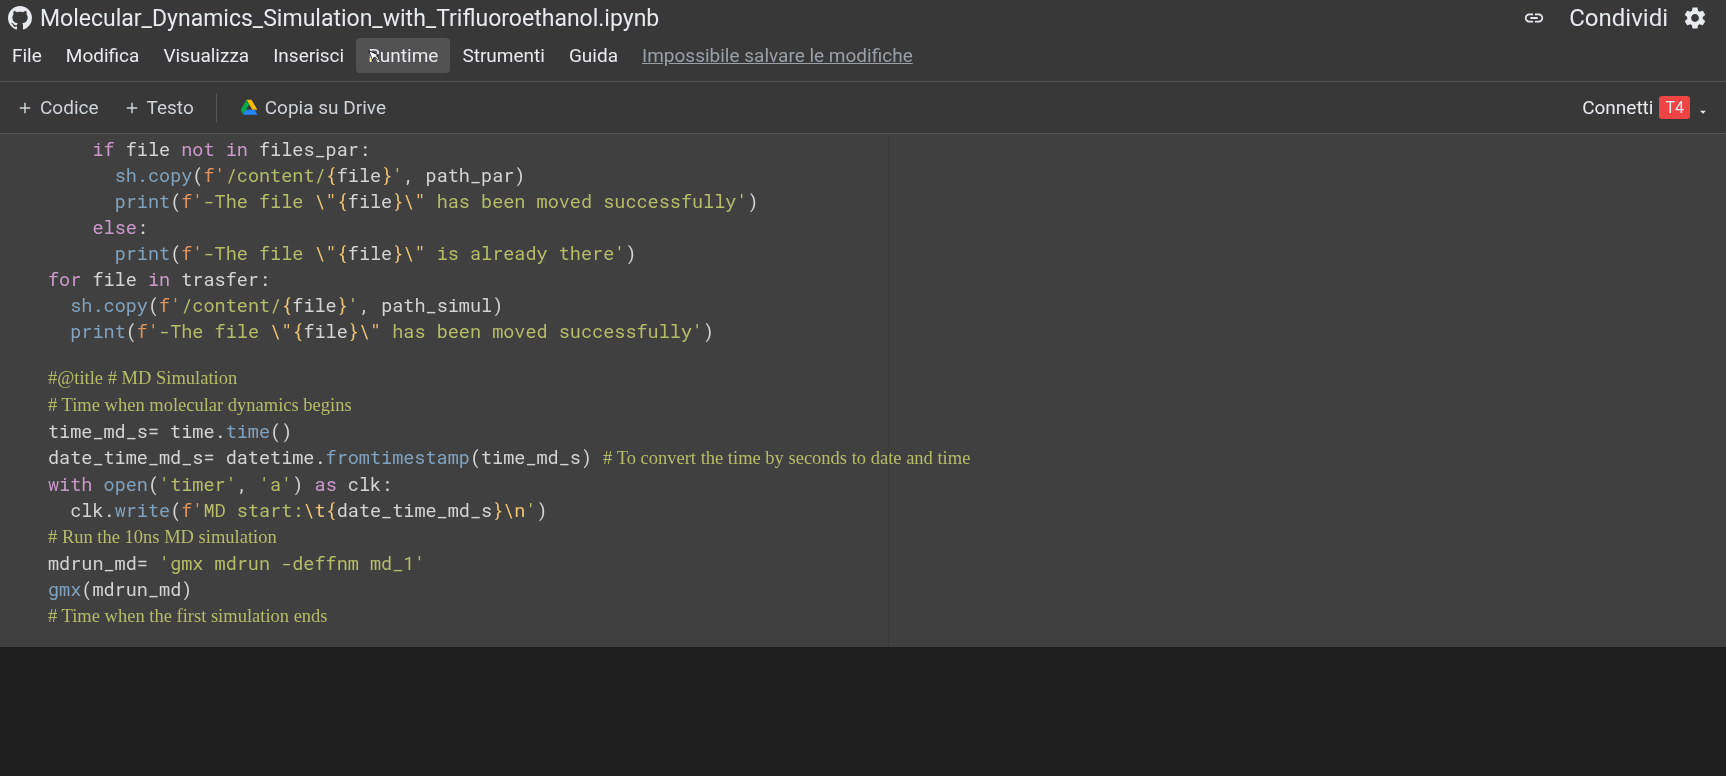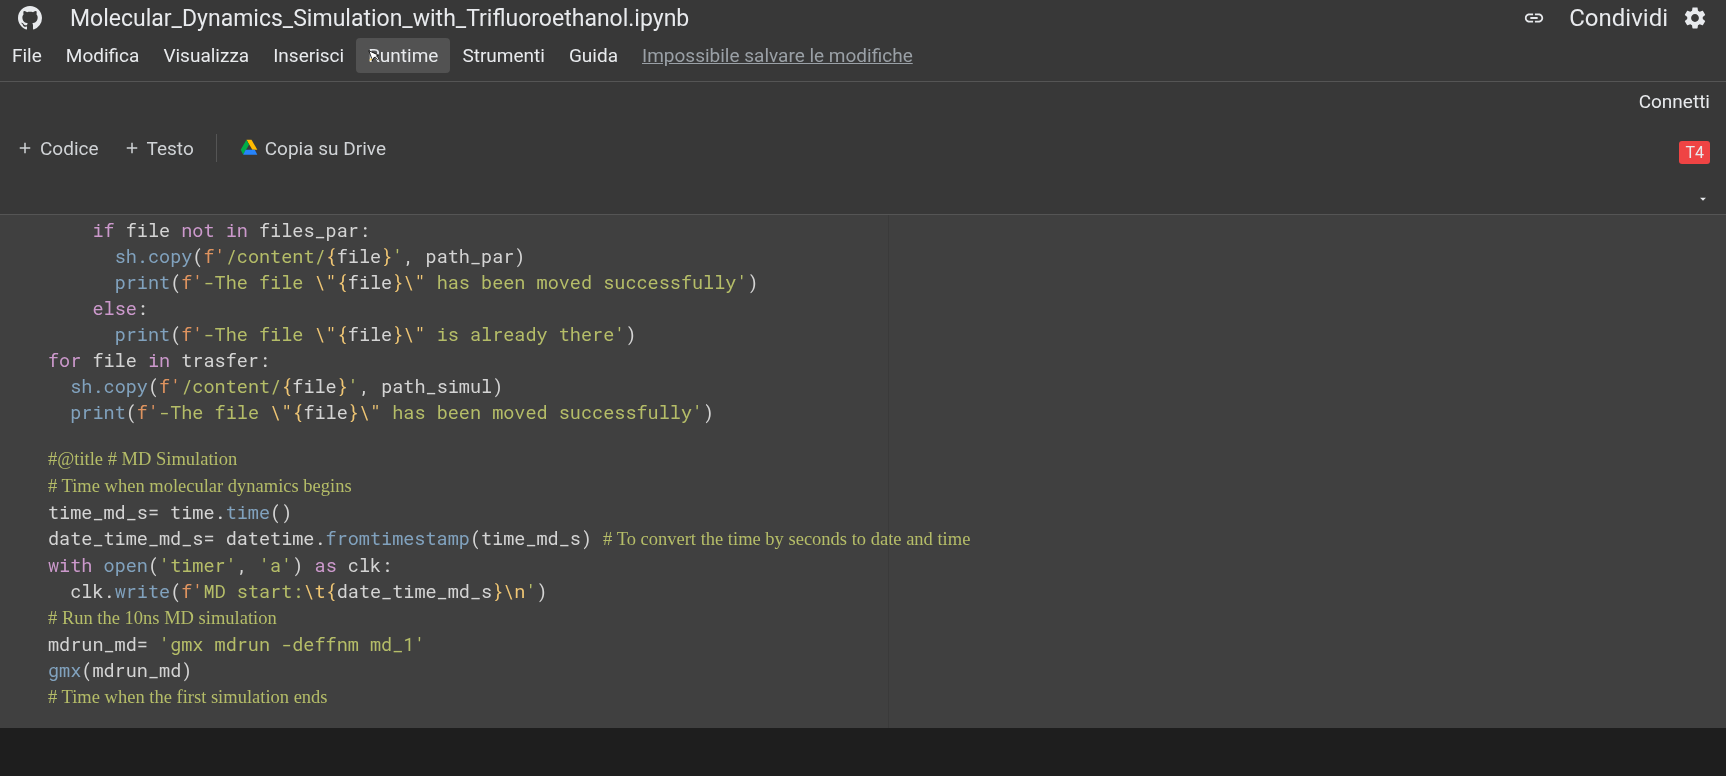--- a/index.html
+++ b/index.html
@@ -7,22 +7,21 @@
   font-family: "Google Sans", Roboto, Arial, sans-serif;
   background: #383838;
   color: #e8eaed;
   width: 1726px;
   height: 776px;
   overflow: hidden;
 }
 .header {
   display: flex;
   align-items: center;
-  padding: 4px 8px 0 18px;
-  gap: 20px;
+  padding: 4px 8px 0 8px;
 }
 .github-icon { width: 24px; height: 24px; fill: #e8eaed; margin-right: 8px; }
 .title { font-size: 23px; color: #e8eaed; font-weight: 400; }
 .header-right { margin-left: auto; display: flex; align-items: center; gap: 14px; padding-right: 10px; }
 .share { display: flex; align-items: center; gap: 8px; cursor: pointer; }
 .share span { font-size: 24px; margin-left: 16px; }
 .gear-icon { width: 26px; height: 26px; fill: #e8eaed; cursor: pointer; }
 .link-icon { width: 22px; height: 22px; fill: #e8eaed; }
 
 .menubar {
@@ -63,21 +62,21 @@
 .tool-btn {
   display: flex;
   align-items: center;
   gap: 6px;
   font-size: 19px;
   padding: 6px 12px;
   cursor: pointer;
   color: #d0d3d6;
 }
 .tool-sep { width: 1px; height: 28px; background: #555; margin: 0 10px; }
-.toolbar-right { margin-left: auto; display: flex; align-items: flex-end; gap: 28px; padding-right: 12px; flex-direction: column; }
+.toolbar-right { margin-left: auto; display: flex; align-items: flex-end; gap: 6px; padding-right: 12px; }
 .connect { font-size: 19px; cursor: pointer; }
 .runtime-chip { font-size: 16px; background: #ef4444; padding: 2px 6px; border-radius: 3px; }
 .dropdown-arrow { width: 14px; height: 14px; fill: #e8eaed; }
 
 .notebook { background: #1e1e1e; height: calc(100% - 120px); overflow: hidden; }
 .cell { position: relative; }
 .cell-gutter {
   position: absolute;
   left: 4px;
   top: 4px;

